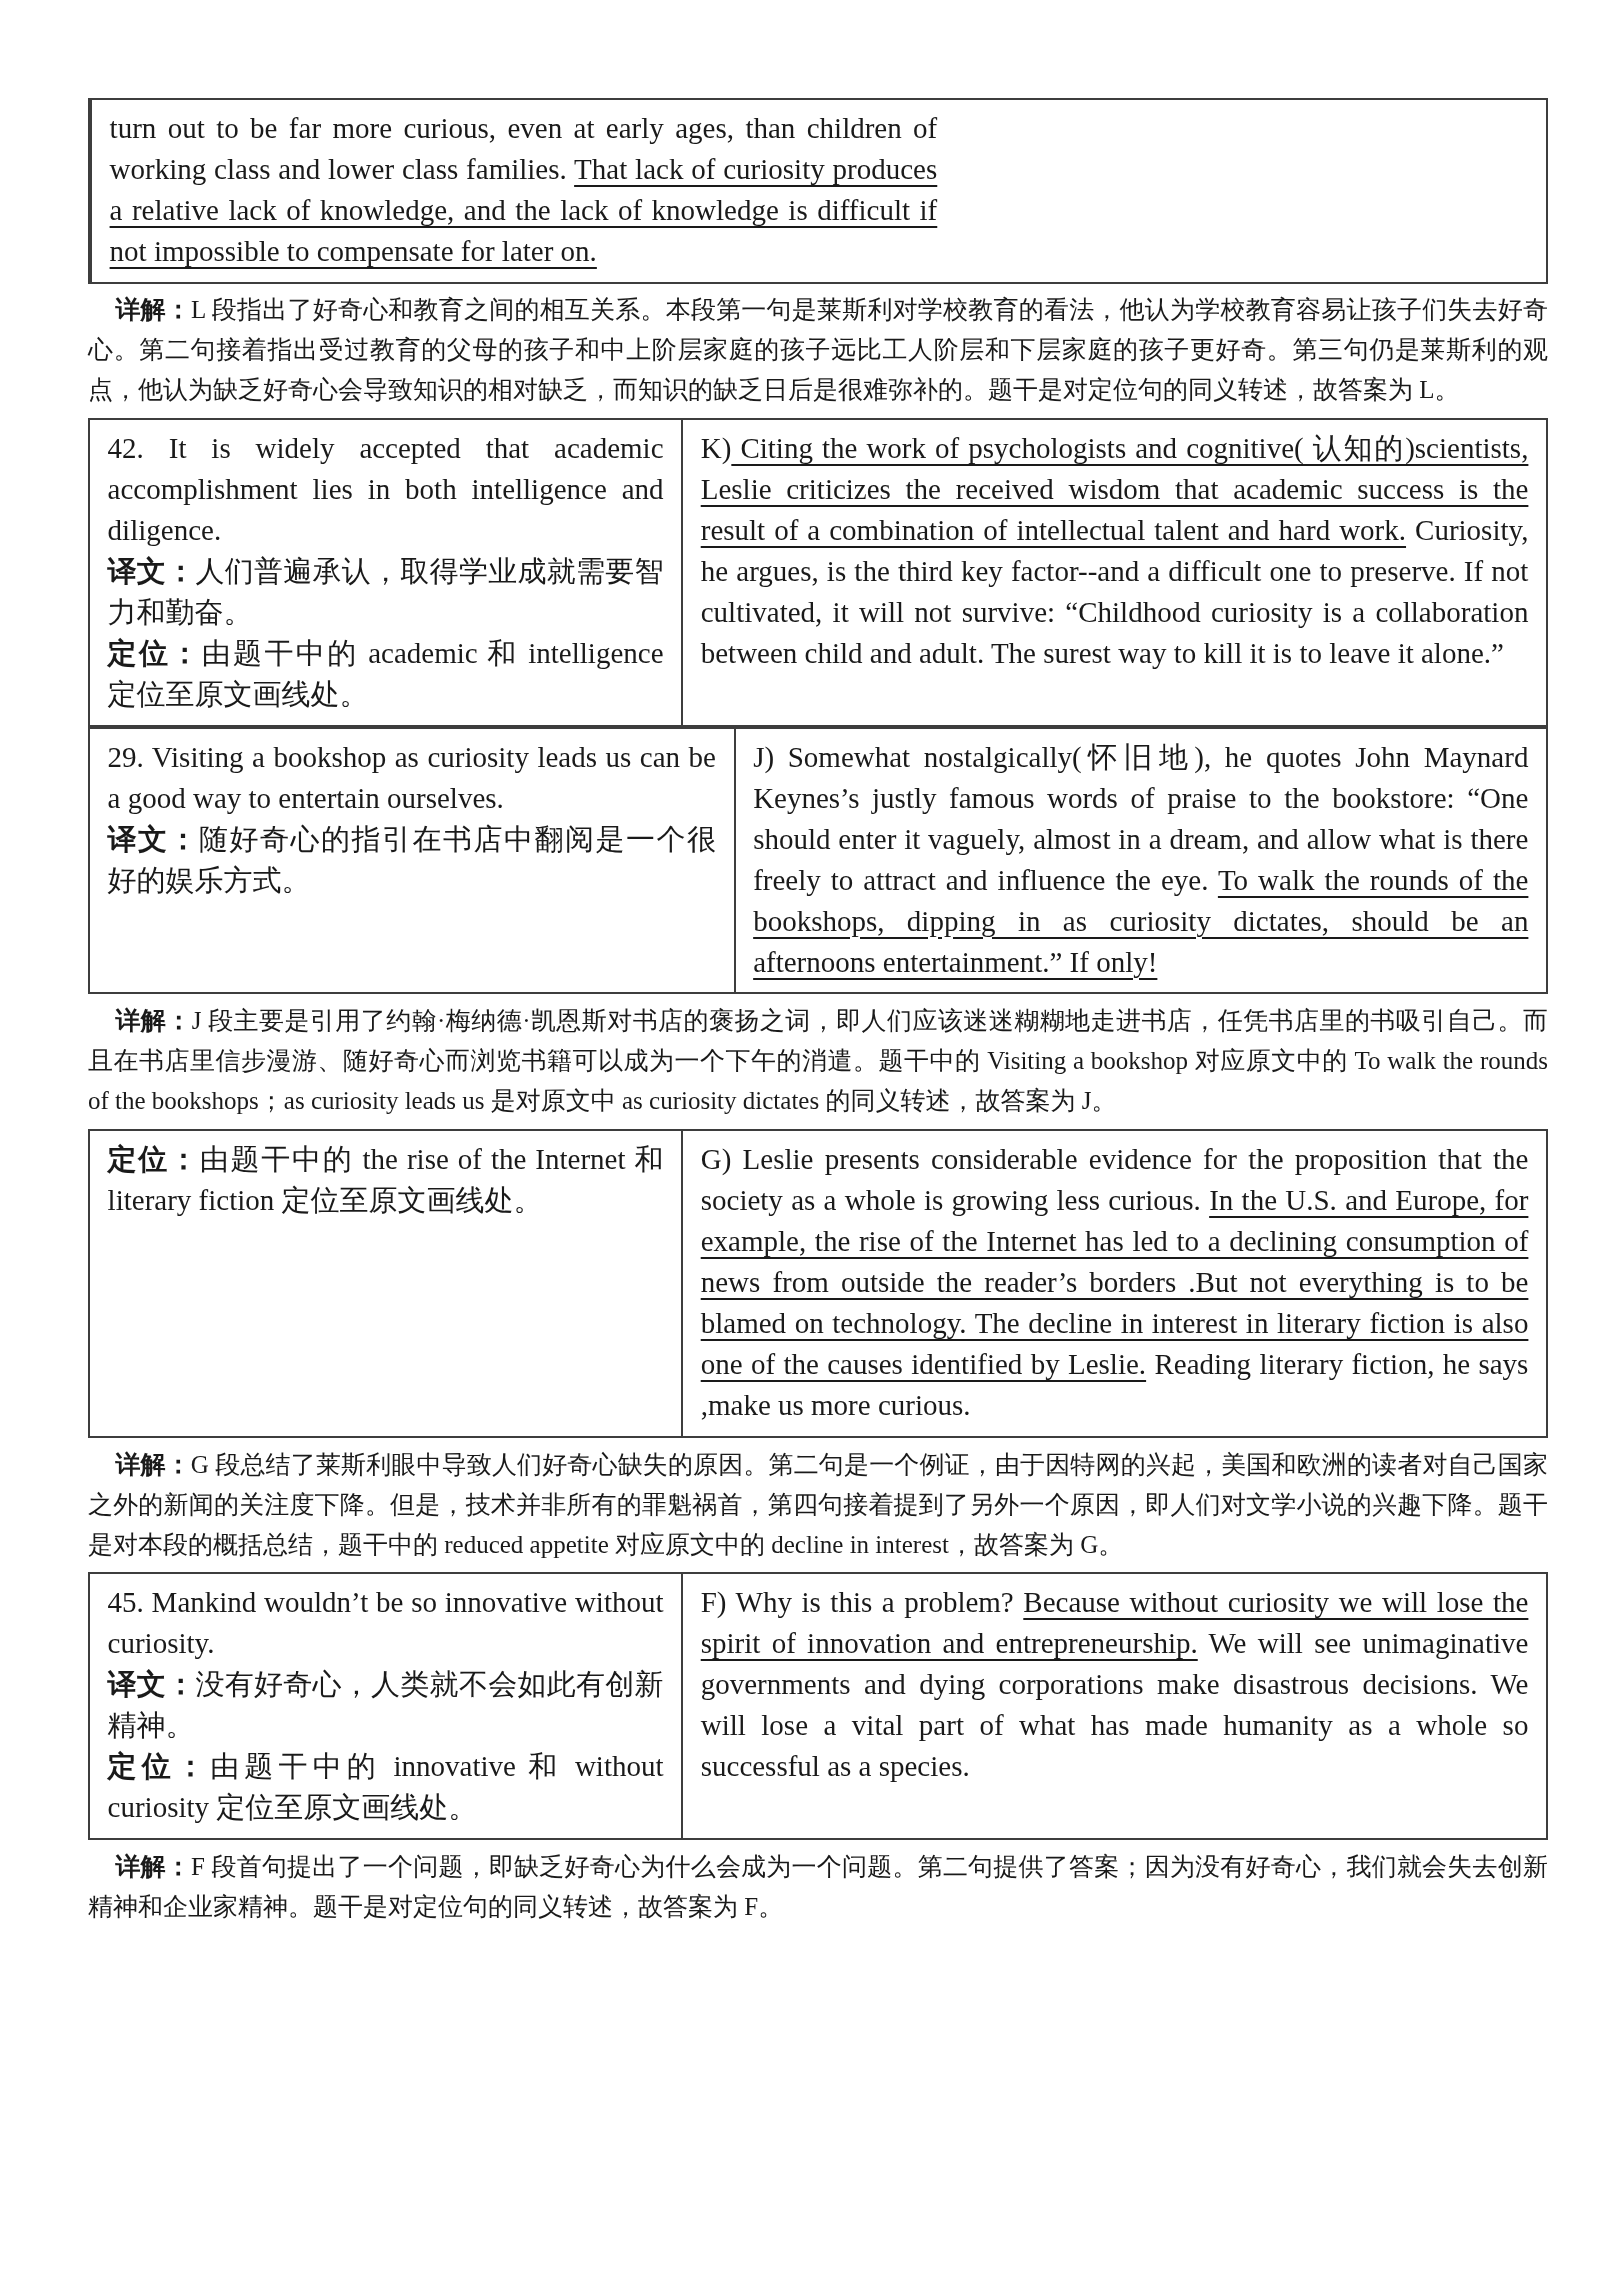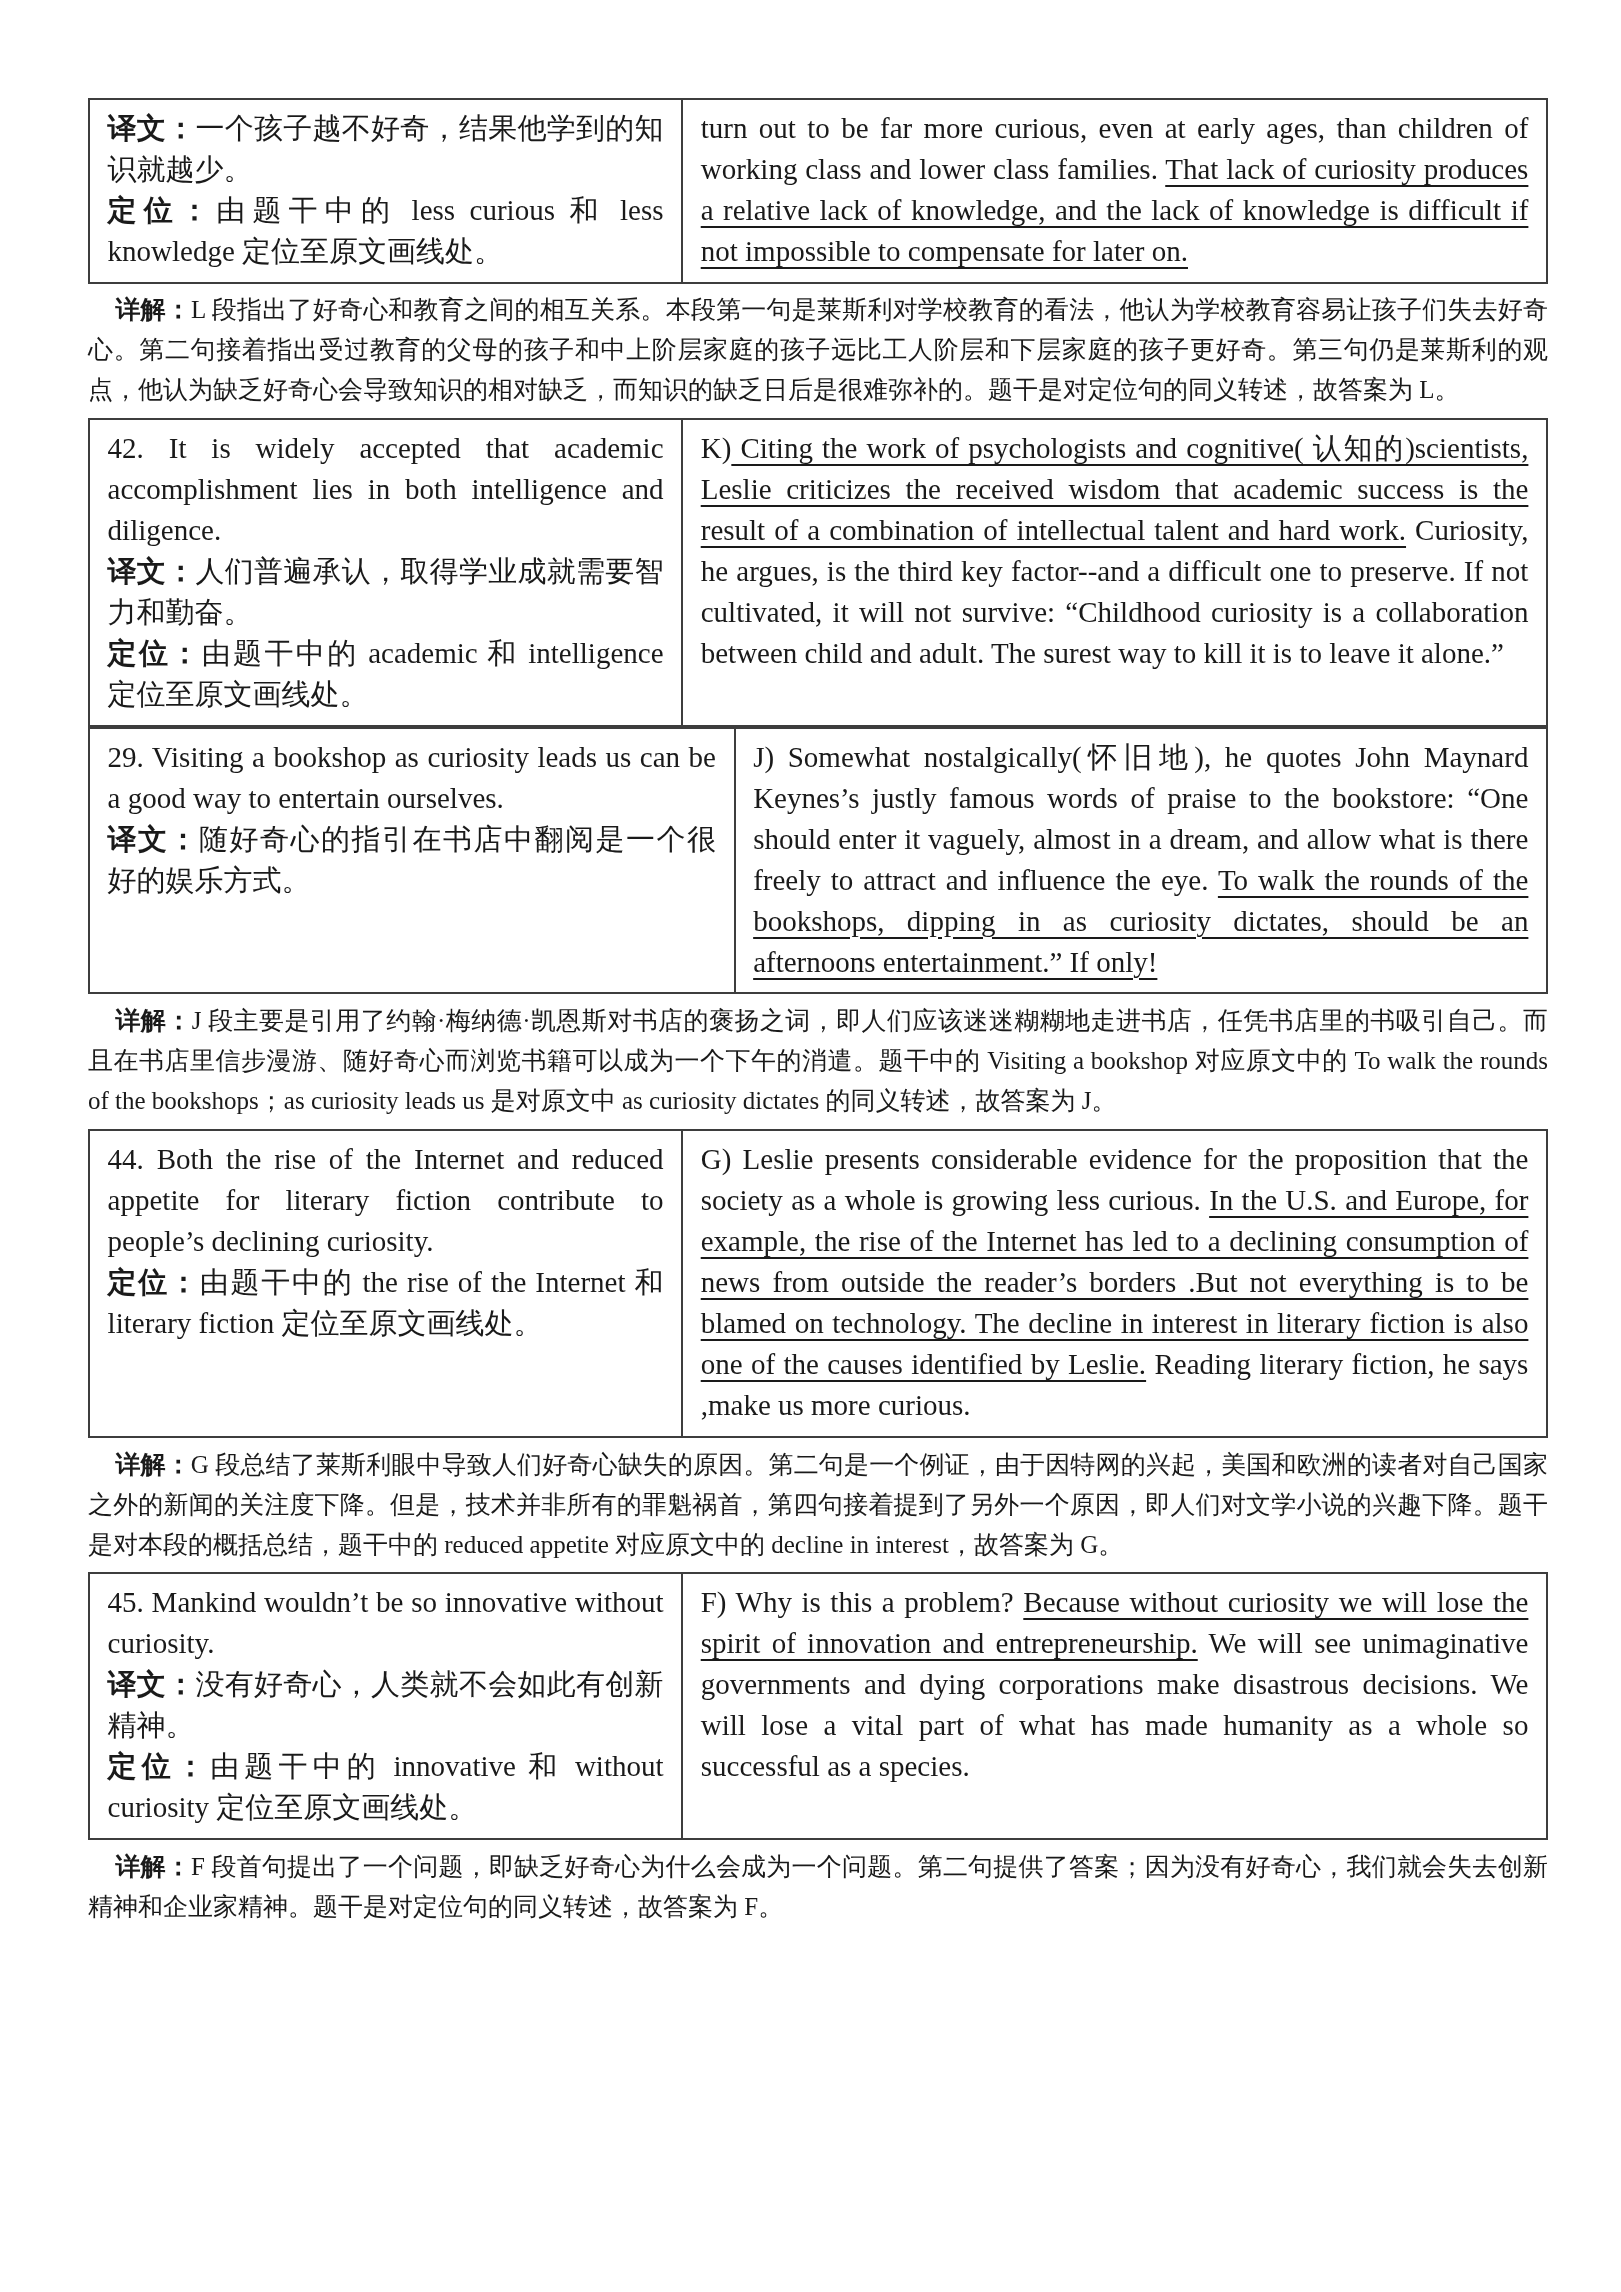--- a/index.html
+++ b/index.html
@@ -47,24 +47,20 @@
   }
   .b{font-weight:bold;}
   .u{text-decoration:underline;text-decoration-thickness:2px;text-underline-offset:5.9px;}
 </style>
 </head>
 <body>
 
 <div class="page">
   <div class="content" id="content">
       <div class="row">
-        <div class="cell cell-left">
-          <div class="para"><span class="b">译文：</span><span>一个孩子越不好奇，结果他学到的知识就越少。</span></div>
-          <div class="para"><span class="b">定位：</span><span>由题干中的 less curious 和 less knowledge 定位至原文画线处。</span></div>
-        </div>
         <div class="cell cell-right">
           <div class="para"><span>turn out to be far more curious, even at early ages, than children of working class and lower class families. </span><span class="u">That lack of curiosity produces a relative lack of knowledge, and the lack of knowledge is difficult if not impossible to compensate for later on.</span></div>
         </div>
       </div>
       <div class="expl"><span class="b">详解：</span><span>L 段指出了好奇心和教育之间的相互关系。本段第一句是莱斯利对学校教育的看法，他认为学校教育容易让孩子们失去好奇心。第二句接着指出受过教育的父母的孩子和中上阶层家庭的孩子远比工人阶层和下层家庭的孩子更好奇。第三句仍是莱斯利的观点，他认为缺乏好奇心会导致知识的相对缺乏，而知识的缺乏日后是很难弥补的。题干是对定位句的同义转述，故答案为 L。</span></div>
       <div class="row">
         <div class="cell cell-left">
           <div class="para"><span>42. It is widely accepted that academic accomplishment lies in both intelligence and diligence.</span></div>
           <div class="para"><span class="b">译文：</span><span>人们普遍承认，取得学业成就需要智力和勤奋。</span></div>
           <div class="para"><span class="b">定位：</span><span>由题干中的 academic 和 intelligence 定位至原文画线处。</span></div>
@@ -78,21 +74,20 @@
           <div class="para"><span>29. Visiting a bookshop as curiosity leads us can be a good way to entertain ourselves.</span></div>
           <div class="para"><span class="b">译文：</span><span>随好奇心的指引在书店中翻阅是一个很好的娱乐方式。</span></div>
         </div>
         <div class="cell cell-right">
           <div class="para"><span>J) Somewhat nostalgically(怀旧地), he quotes John Maynard Keynes’s justly famous words of praise to the bookstore: “One should enter it vaguely, almost in a dream, and allow what is there freely to attract and influence the eye. </span><span class="u">To walk the rounds of the bookshops, dipping in as curiosity dictates, should be an afternoons entertainment.” If only!</span></div>
         </div>
       </div>
       <div class="expl"><span class="b">详解：</span><span>J 段主要是引用了约翰·梅纳德·凯恩斯对书店的褒扬之词，即人们应该迷迷糊糊地走进书店，任凭书店里的书吸引自己。而且在书店里信步漫游、随好奇心而浏览书籍可以成为一个下午的消遣。题干中的 Visiting a bookshop 对应原文中的 To walk the rounds of the bookshops；as curiosity leads us 是对原文中 as curiosity dictates 的同义转述，故答案为 J。</span></div>
       <div class="row">
         <div class="cell cell-left">
-          <div class="para"><span>44. Both the rise of the Internet and reduced appetite for literary fiction contribute to people’s declining curiosity.</span></div>
           <div class="para"><span class="b">定位：</span><span>由题干中的 the rise of the Internet 和 literary fiction 定位至原文画线处。</span></div>
         </div>
         <div class="cell cell-right">
           <div class="para"><span>G) Leslie presents considerable evidence for the proposition that the society as a whole is growing less curious. </span><span class="u">In the U.S. and Europe, for example, the rise of the Internet has led to a declining consumption of news from outside the reader’s borders .But not everything is to be blamed on technology. The decline in interest in literary fiction is also one of the causes identified by Leslie.</span><span> Reading literary fiction, he says ,make us more curious.</span></div>
         </div>
       </div>
       <div class="expl"><span class="b">详解：</span><span>G 段总结了莱斯利眼中导致人们好奇心缺失的原因。第二句是一个例证，由于因特网的兴起，美国和欧洲的读者对自己国家之外的新闻的关注度下降。但是，技术并非所有的罪魁祸首，第四句接着提到了另外一个原因，即人们对文学小说的兴趣下降。题干是对本段的概括总结，题干中的 reduced appetite 对应原文中的 decline in interest，故答案为 G。</span></div>
       <div class="row">
         <div class="cell cell-left">
           <div class="para"><span>45. Mankind wouldn’t be so innovative without curiosity.</span></div>

